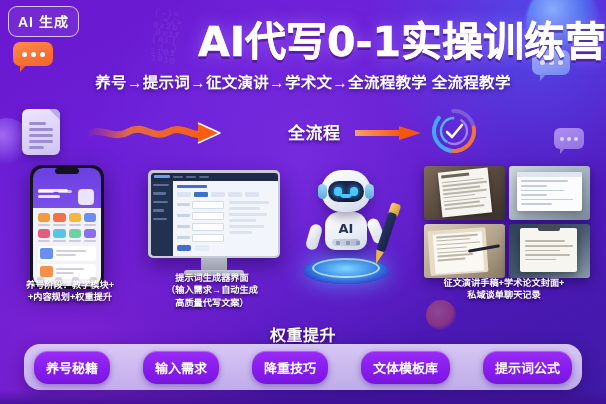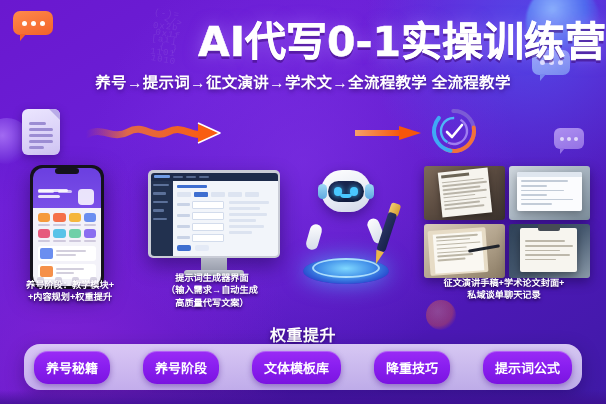--- a/index.html
+++ b/index.html
@@ -264,20 +264,21 @@
   <div class="code-tex br">(-)=
 0x2b
 [ai]
 1101</div>
   <div class="code-tex ml">= a/
 b a2
 ) -q
 =7.1</div>
 
   <div class="badge-wrap">
+    <div class="badge">AI 生成</div>
     <div class="bubble-orange">
       <i></i>
         <i></i>
         <i></i>
     </div>
   </div>
 
   <div class="bubble-blue">
       <i></i>
       <i></i>
@@ -308,20 +309,21 @@
             <stop offset="0%" stop-color="#f2622a" stop-opacity="0"></stop>
             <stop offset="35%" stop-color="#f4752f" stop-opacity=".85"></stop>
             <stop offset="100%" stop-color="#f95d12"></stop>
           </linearGradient>
         </defs>
         <path d="M0,14 C16,4 26,20 42,11 C58,2 66,19 82,11 C98,3 106,18 120,12" stroke="url(#rg)" stroke-width="7" fill="none" stroke-linecap="round"></path>
         <path d="M112,2 L134,12 L112,22" stroke="#ffffff" stroke-width="1.6" fill="#f95d12" stroke-linejoin="round"></path>
       </svg>
     </div>
 
+    <div class="flow-label">全流程</div>
 
     <div class="arrow2">
       <svg width="66" height="14" viewBox="0 0 66 14">
         <defs>
           <linearGradient id="ag" x1="0" y1="0" x2="1" y2="0">
             <stop offset="0%" stop-color="#f6a06a"></stop>
               <stop offset="100%" stop-color="#f6560c"></stop>
           </linearGradient>
         </defs>
         <rect x="0" y="4" width="46" height="6" fill="url(#ag)"></rect>
@@ -472,20 +474,28 @@
       </div>
     </div>
     <div class="neck"></div>
     <div class="base"></div>
   </div>
 
   <div class="robot">
     <div class="platform"></div>
     <div class="pl-ring"></div>
     <div class="r-arm l"></div>
+    <div class="r-body">
+      <div class="r-ai">AI</div>
+      <div class="r-belt">
+        <i style="left:4px"></i>
+          <i style="left:14px"></i>
+          <i style="left:24px"></i>
+      </div>
+    </div>
     <div class="r-head">
       <span class="r-ear l"></span>
       <span class="r-ear r"></span>
       <div class="r-visor">
         <span class="r-eye l"></span>
         <span class="r-eye r"></span>
         <span class="r-mouth"></span>
       </div>
     </div>
     <div class="r-arm r"></div>
@@ -557,20 +567,20 @@
   </div>
   <div class="cap c2">
     <div>提示词生成器界面</div>
     <div>（输入需求→自动生成</div>
     <div>高质量代写文案）</div>
   </div>
 
   <div class="mod-title">权重提升</div>
   <div class="mod-panel">
     <div class="pill">养号秘籍</div>
-    <div class="pill">养号阶段</div>
+    <div class="pill">输入需求</div>
+    <div class="pill">降重技巧</div>
     <div class="pill">文体模板库</div>
-    <div class="pill">降重技巧</div>
     <div class="pill">提示词公式</div>
   </div>
 
   <div class="footer-glow"></div>
 </div>
 
 </body></html>

